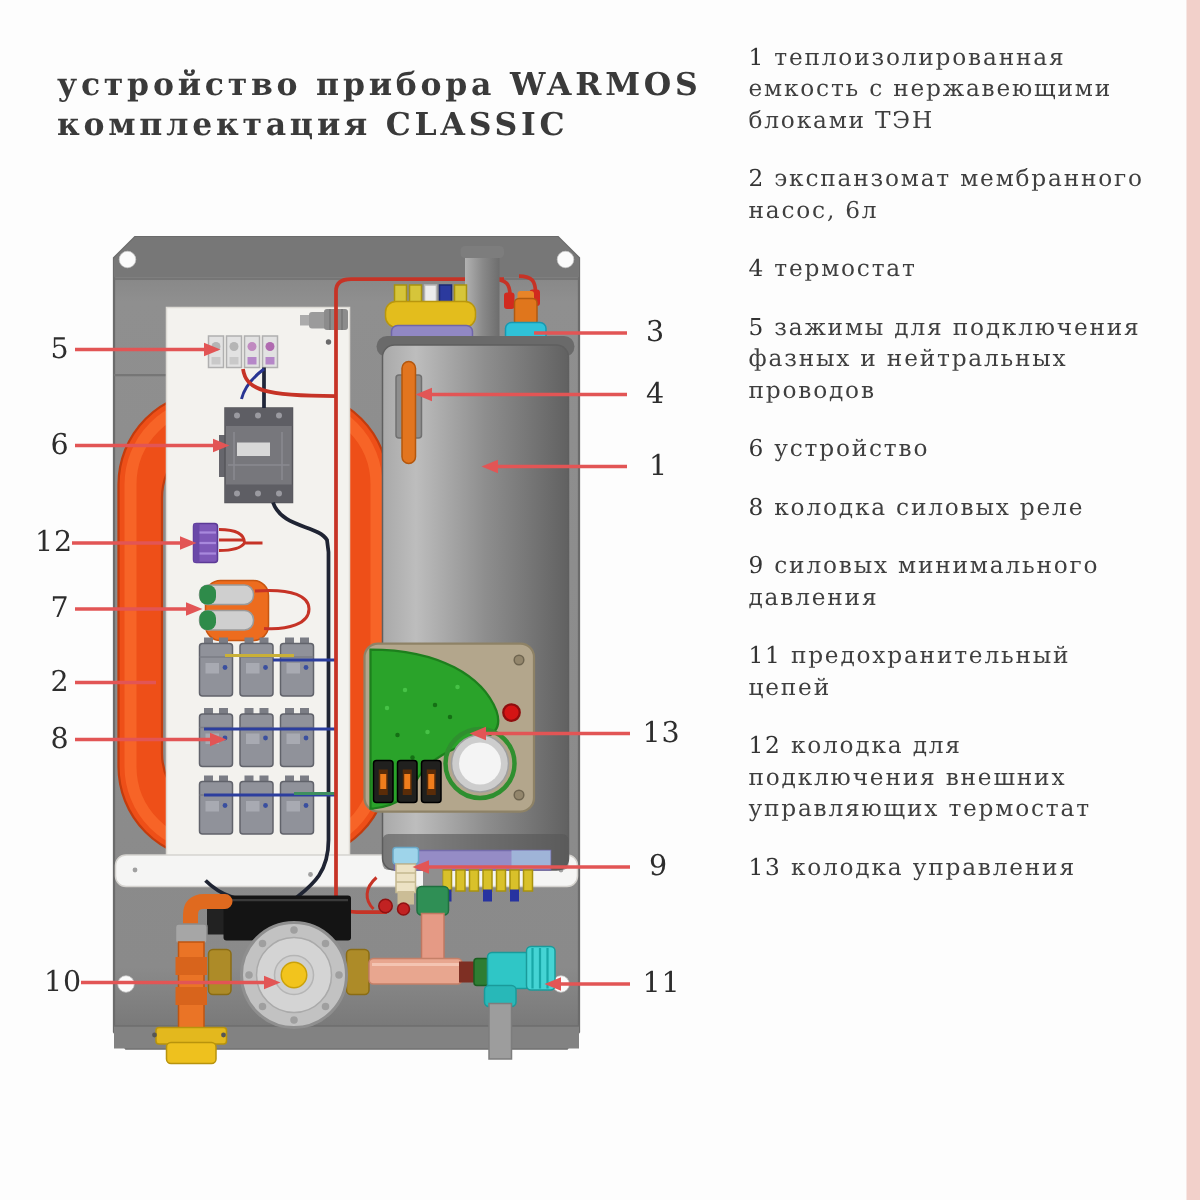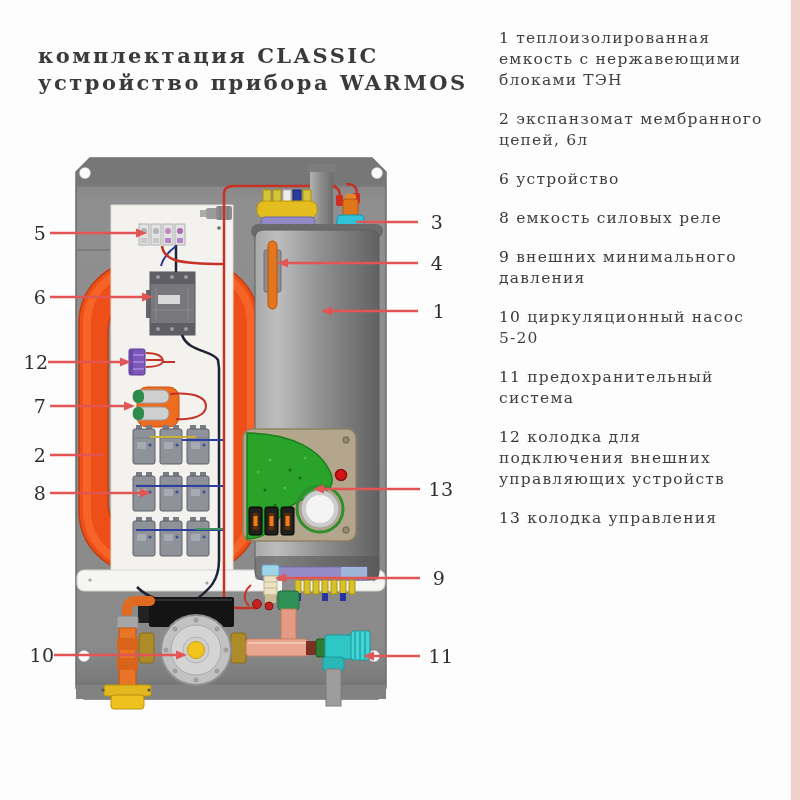--- a/index.html
+++ b/index.html
@@ -392,33 +392,34 @@
       <path d="M321,311 L332,306.5 L332,315.5 Z" fill="#e25555"></path>
       <line x1="322" y1="489" x2="420" y2="489" stroke="#e25555" stroke-width="2.3"></line>
       <path d="M313,489 L324,484.5 L324,493.5 Z" fill="#e25555"></path>
       <line x1="284" y1="578" x2="420" y2="578" stroke="#e25555" stroke-width="2.3"></line>
       <path d="M275,578 L286,573.5 L286,582.5 Z" fill="#e25555"></path>
       <line x1="372" y1="656" x2="420" y2="656" stroke="#e25555" stroke-width="2.3"></line>
       <path d="M363,656 L374,651.5 L374,660.5 Z" fill="#e25555"></path>
     </svg>
 
   <div id="title">
+    <div>устройство прибора WARMOS</div>
     <div>комплектация CLASSIC</div>
-    <div>устройство прибора WARMOS</div>
   </div>
 
   <div id="legend">
       <div class="legend-item"><span class="lnum">1</span><span> теплоизолированная емкость с нержавеющими блоками ТЭН</span></div>
-      <div class="legend-item"><span class="lnum">2</span><span> экспанзомат мембранного цепей, 6л</span></div>
+      <div class="legend-item"><span class="lnum">2</span><span> экспанзомат мембранного насос, 6л</span></div>
+      <div class="legend-item"><span class="lnum">4</span><span> термостат</span></div>
+      <div class="legend-item"><span class="lnum">5</span><span> зажимы для подключения фазных и нейтральных проводов</span></div>
       <div class="legend-item"><span class="lnum">6</span><span> устройство</span></div>
-      <div class="legend-item"><span class="lnum">8</span><span> емкость силовых реле</span></div>
-      <div class="legend-item"><span class="lnum">9</span><span> внешних минимального давления</span></div>
-      <div class="legend-item"><span class="lnum">10</span><span> циркуляционный насос 5-20</span></div>
-      <div class="legend-item"><span class="lnum">11</span><span> предохранительный система</span></div>
-      <div class="legend-item"><span class="lnum">12</span><span> колодка для подключения внешних управляющих устройств</span></div>
+      <div class="legend-item"><span class="lnum">8</span><span> колодка силовых реле</span></div>
+      <div class="legend-item"><span class="lnum">9</span><span> силовых минимального давления</span></div>
+      <div class="legend-item"><span class="lnum">11</span><span> предохранительный цепей</span></div>
+      <div class="legend-item"><span class="lnum">12</span><span> колодка для подключения внешних управляющих термостат</span></div>
       <div class="legend-item"><span class="lnum">13</span><span> колодка управления</span></div>
     </div>
 
   <div id="callouts">
       <div class="callout-num" style="left: 40px; top: 233px;">5</div>
       <div class="callout-num" style="left: 40px; top: 297px;">6</div>
       <div class="callout-num" style="left: 36px; top: 362px;">12</div>
       <div class="callout-num" style="left: 40px; top: 406px;">7</div>
       <div class="callout-num" style="left: 40px; top: 455px;">2</div>
       <div class="callout-num" style="left: 40px; top: 493px;">8</div>

